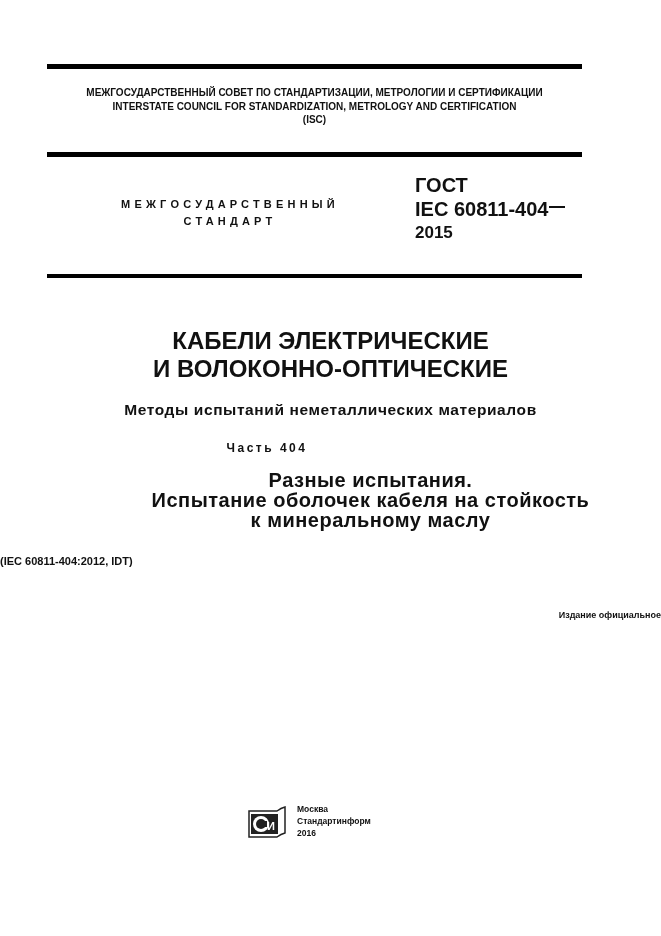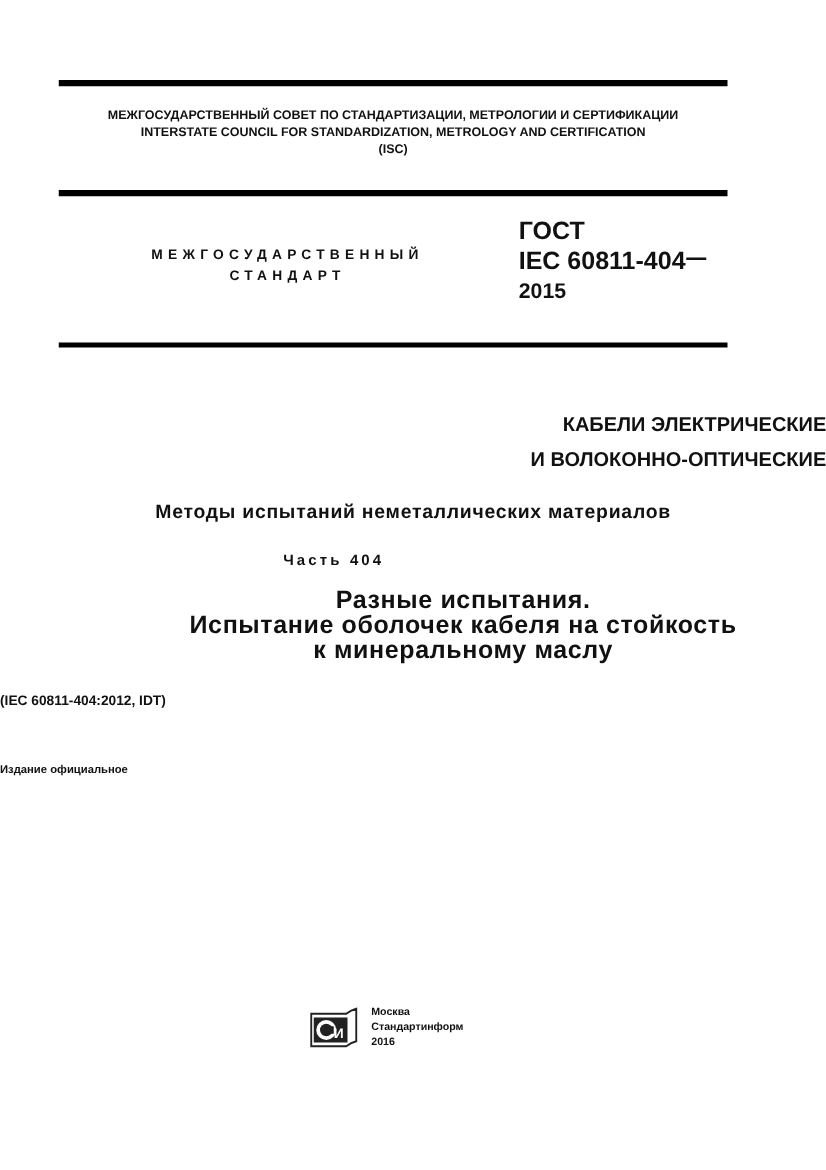--- a/index.html
+++ b/index.html
@@ -10,31 +10,31 @@
     .r2 { top: 152px; height: 5px; }
     .r3 { top: 274px; height: 4px; }
     .council { position: absolute; left: 47px; width: 535px; top: 86px; text-align: center;
                font-weight: bold; font-size: 10px; line-height: 13.5px; }
     .council div { white-space: nowrap; }
     .std-label { position: absolute; left: 80px; width: 300px; top: 196px; text-align: center;
                  font-weight: bold; font-size: 11px; letter-spacing: 4.2px; line-height: 17px; }
     .gost { position: absolute; left: 379px; top: 173px; font-weight: bold; font-size: 20px; line-height: 24px; margin-left: 36px; }
     .gost .dash { display: inline-block; width: 16px; height: 2px; background: #111; vertical-align: top; margin-top: 9px; margin-left: 1px; }
     .gost .year { font-size: 17px; }
-    .title { position: absolute; left: 0; width: 661px; top: 327px; text-align: right;
-             font-weight: bold; font-size: 16px; line-height: 28px; }
+    .title { position: absolute; left: 0; width: 661px; top: 327px; text-align: center;
+             font-weight: bold; font-size: 24px; line-height: 28px; }
     .subtitle { position: absolute; left: 0; width: 661px; top: 401px; text-align: center;
                 font-weight: bold; font-size: 15.5px; letter-spacing: 0.6px; }
     .part { position: absolute; left: 0; width: 534px; top: 441px; text-align: center;
             font-weight: bold; font-size: 12px; letter-spacing: 2.5px; }
     .part-title { position: absolute; left: 0; width: 661px; top: 470px; text-align: center;
                   font-weight: bold; font-size: 20px; line-height: 20px; letter-spacing: 0.5px; margin-left: 40px; }
     .ref { position: absolute; left: 0; width: 555px; top: 555px; text-align: left;
            font-weight: bold; font-size: 11px; }
-    .edition { position: absolute; left: 0; width: 661px; top: 610px; text-align: left;
+    .edition { position: absolute; left: 0; width: 661px; top: 610px; text-align: right;
                font-weight: bold; font-size: 9px; }
     .publisher { position: absolute; left: 247px; top: 803px; width: 150px; height: 40px; }
     .logo { position: absolute; left: 0; top: 2px; width: 40px; height: 34px; }
     .pub-text { position: absolute; left: 50px; top: 0; width: 90px; text-align: left;
                 font-weight: bold; font-size: 8.5px; line-height: 12px; }
   </style>
 </head>
 <body>
 
 <div class="rule r1"></div>

